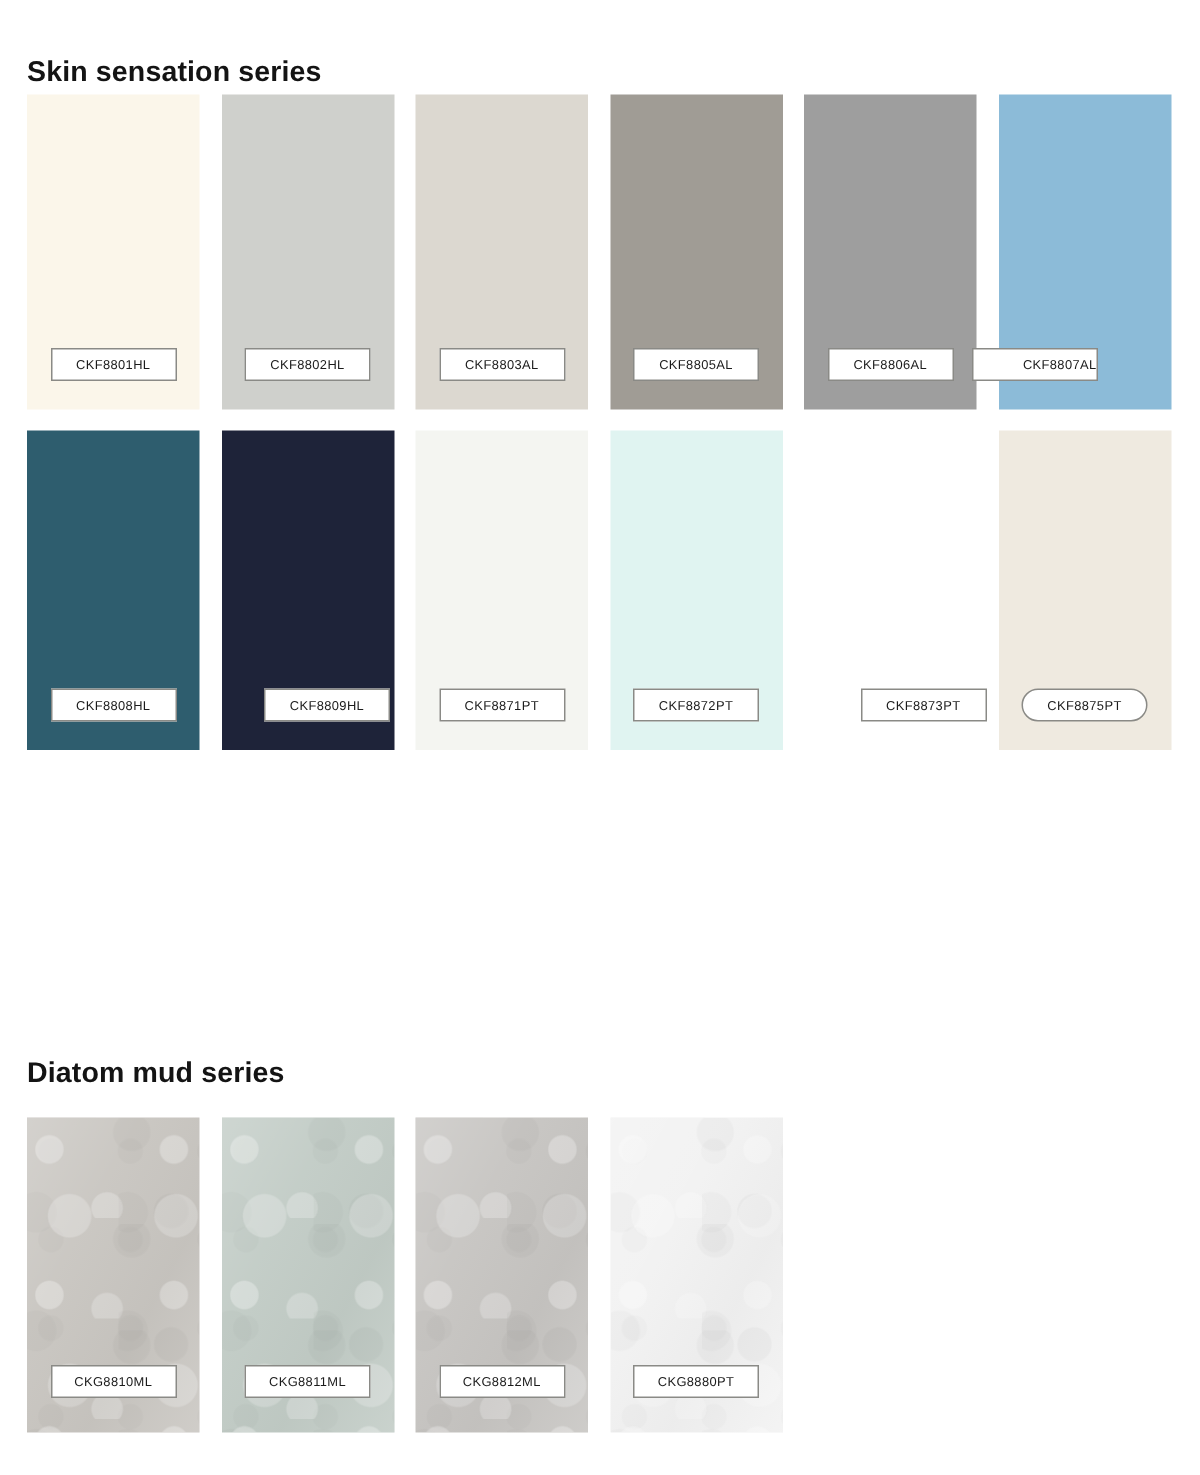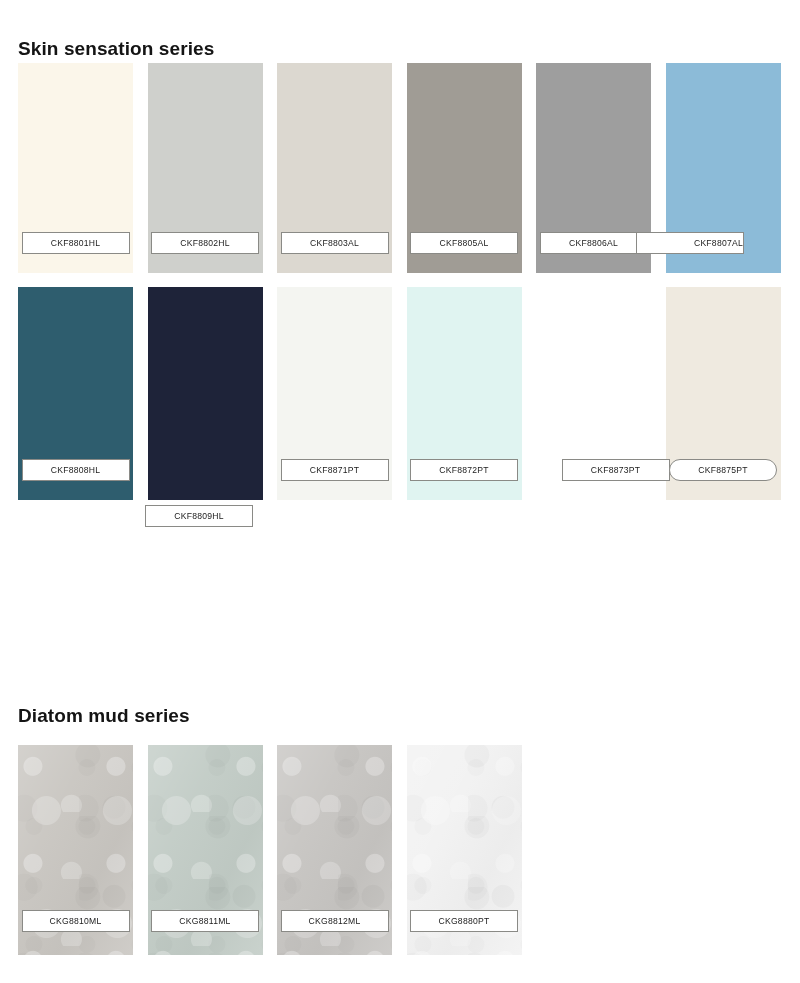--- a/index.html
+++ b/index.html
@@ -73,21 +73,21 @@
       rgba(255,255,255,0.03) 34%,
       rgba(0,0,0,0.025) 66%,
       rgba(255,255,255,0.12) 100%);
   }
 
   
   .swatch-label {
     position: absolute;
     left: 50%;
     transform: translateX(-50%);
-    width: 108px;
+    width: 84px;
     height: 22px;
     box-sizing: border-box;
     background: #ffffff;
     border: 1px solid #8a8a86;
     display: flex;
     align-items: center;
     justify-content: center;
     z-index: 3;
   }
   .swatch-label .code {
@@ -132,21 +132,21 @@
       </div>
       <div class="swatch" style="left: 665.5px; top: 63px; width: 115px; height: 210px; background: rgb(140, 187, 216);"></div>
       <div class="swatch-label" style="left: 690px; top: 232px; position: absolute; justify-content: flex-end;">
         <span class="code">CKF8807AL</span>
       </div>
       <div class="swatch" style="left: 18px; top: 287px; width: 115px; height: 213px; background: rgb(46, 93, 110);"></div>
       <div class="swatch-label" style="left: 75.5px; top: 459px; position: absolute;">
         <span class="code">CKF8808HL</span>
       </div>
       <div class="swatch" style="left: 147.5px; top: 287px; width: 115px; height: 213px; background: rgb(30, 35, 57);"></div>
-      <div class="swatch-label" style="left: 199px; top: 459px; position: absolute; margin-top: 46px;">
+      <div class="swatch-label" style="left: 218px; top: 459px; position: absolute;">
         <span class="code">CKF8809HL</span>
       </div>
       <div class="swatch" style="left: 277px; top: 287px; width: 115px; height: 213px; background: rgb(244, 245, 241);"></div>
       <div class="swatch-label" style="left: 334.5px; top: 459px; position: absolute;">
         <span class="code">CKF8871PT</span>
       </div>
       <div class="swatch" style="left: 406.5px; top: 287px; width: 115px; height: 213px; background: rgb(224, 244, 241);"></div>
       <div class="swatch-label" style="left: 464px; top: 459px; position: absolute;">
         <span class="code">CKF8872PT</span>
       </div>

